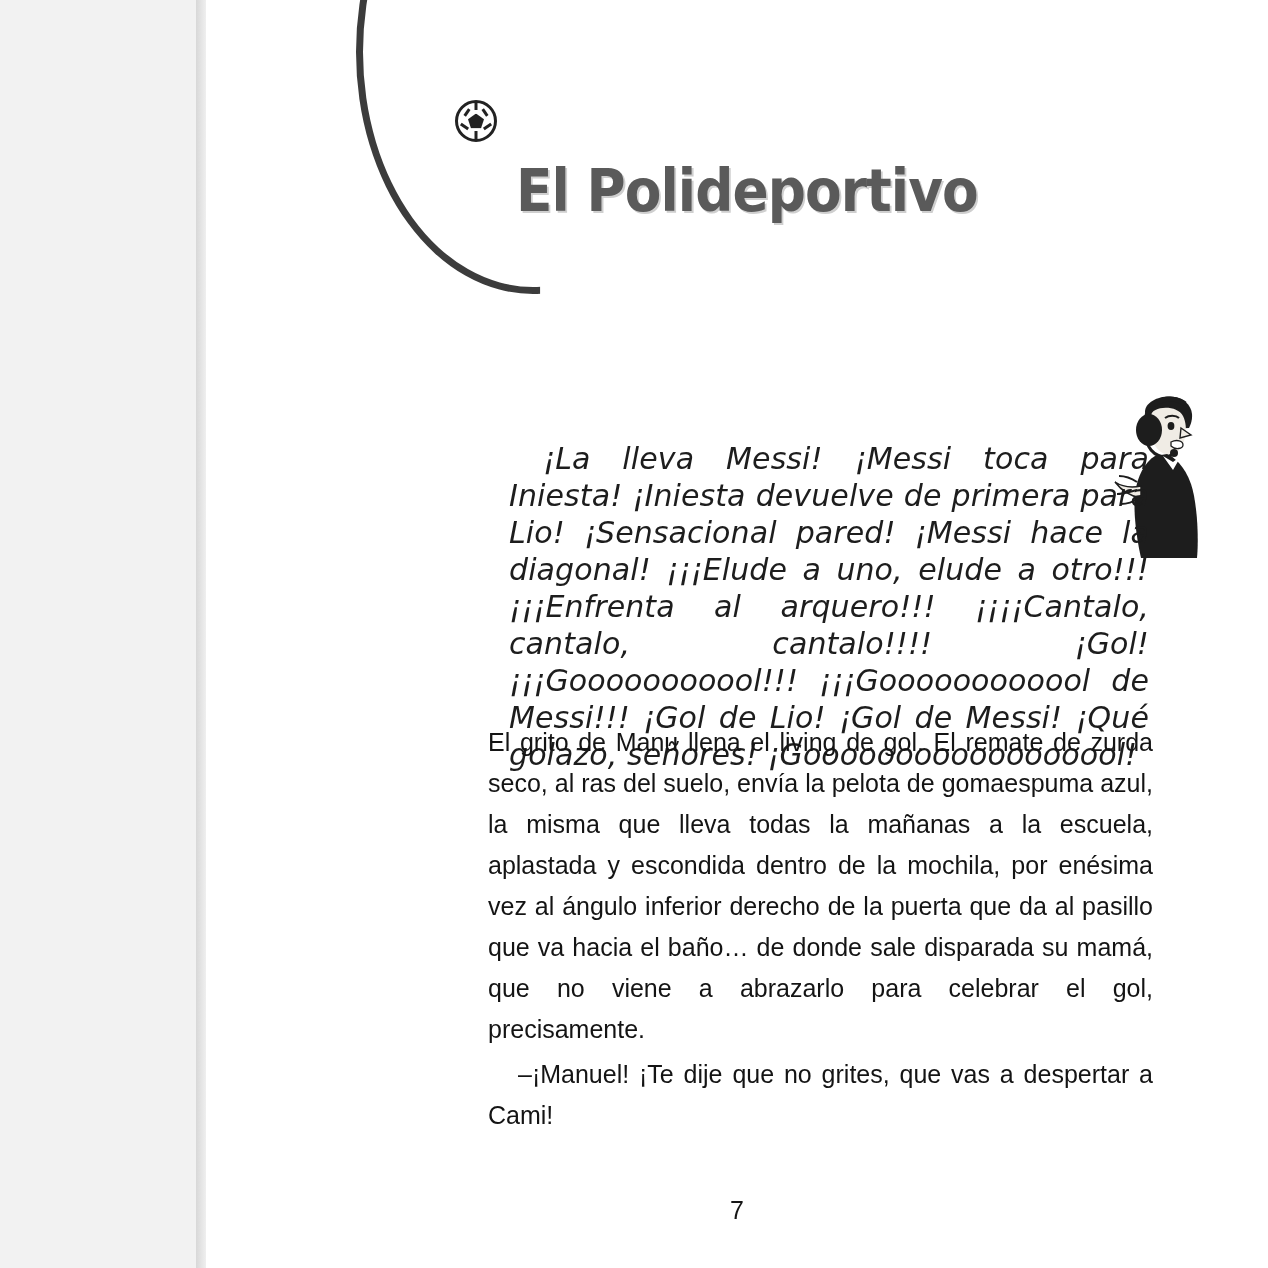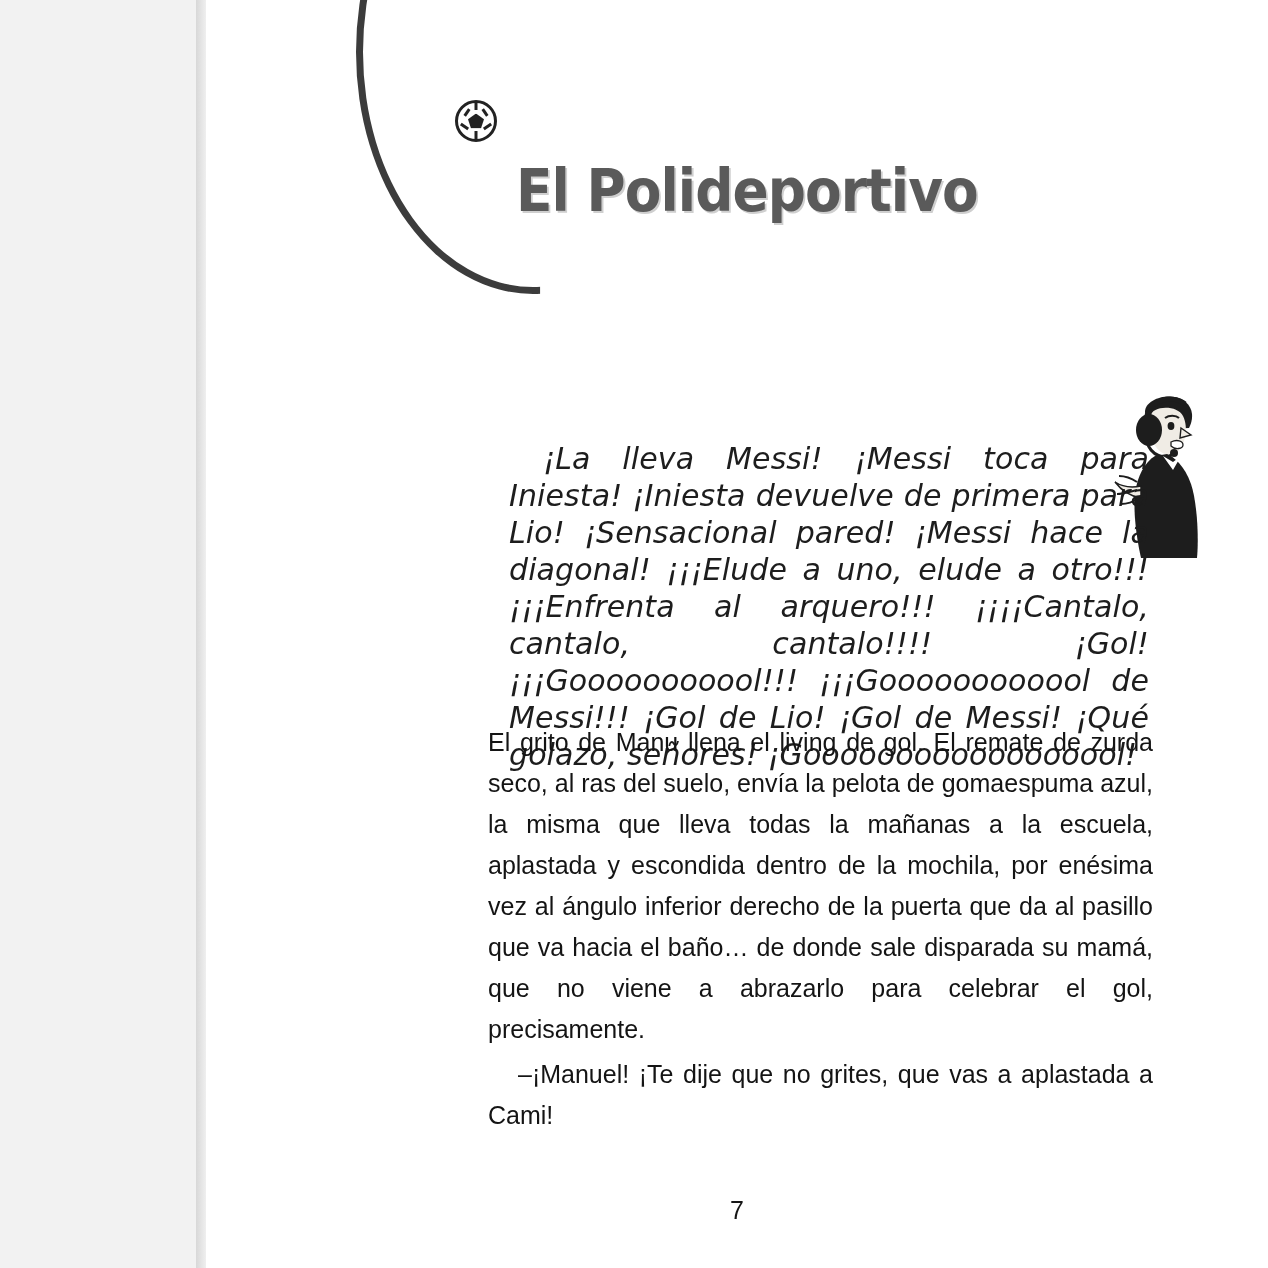--- a/index.html
+++ b/index.html
@@ -216,21 +216,21 @@
       <path d="M30 96 C20 98, 10 96, 4 92 C10 100, 18 106, 30 108 Z" fill="#f0ece5" stroke="#1d1d1d" stroke-width="1.5"></path>
       <path d="M26 92 C20 88, 14 86, 8 86" stroke="#1d1d1d" stroke-width="2" fill="none"></path>
       <path d="M26 100 C18 102, 12 104, 6 104" stroke="#1d1d1d" stroke-width="2" fill="none"></path>
       <path d="M28 108 C22 112, 16 114, 10 114" stroke="#1d1d1d" stroke-width="2" fill="none"></path>
     </svg>
 
     <div class="commentary"><span class="first-indent"></span><span>¡La lleva Messi! ¡Messi toca para Iniesta! ¡Iniesta devuelve de primera para Lio! ¡Sensacional pared! ¡Messi hace la diagonal! ¡¡¡Elude a uno, elude a otro!!! ¡¡¡Enfrenta al arquero!!! ¡¡¡¡Cantalo, cantalo, cantalo!!!! ¡Gol! ¡¡¡Gooooooooool!!! ¡¡¡Goooooooooool de Messi!!! ¡Gol de Lio! ¡Gol de Messi! ¡Qué golazo, señores! ¡Goooooooooooooooool!</span></div>
 
     <div class="body-text">
       <p>El grito de Manu llena el living de gol. El remate de zurda seco, al ras del suelo, envía la pelota de gomaespuma azul, la misma que lleva todas la mañanas a la escuela, aplastada y escondida dentro de la mochila, por enésima vez al ángulo inferior derecho de la puerta que da al pasillo que va hacia el baño… de donde sale disparada su mamá, que no viene a abrazarlo para celebrar el gol, precisamente.</p>
-      <p class="indent">–¡Manuel! ¡Te dije que no grites, que vas a aplastada a Cami!</p>
+      <p class="indent">–¡Manuel! ¡Te dije que no grites, que vas a despertar a Cami!</p>
     </div>
 
     <div class="showthrough">
       <div></div>
       <div></div>
     </div>
 
     <div class="page-number">7</div>
 
   </div>

